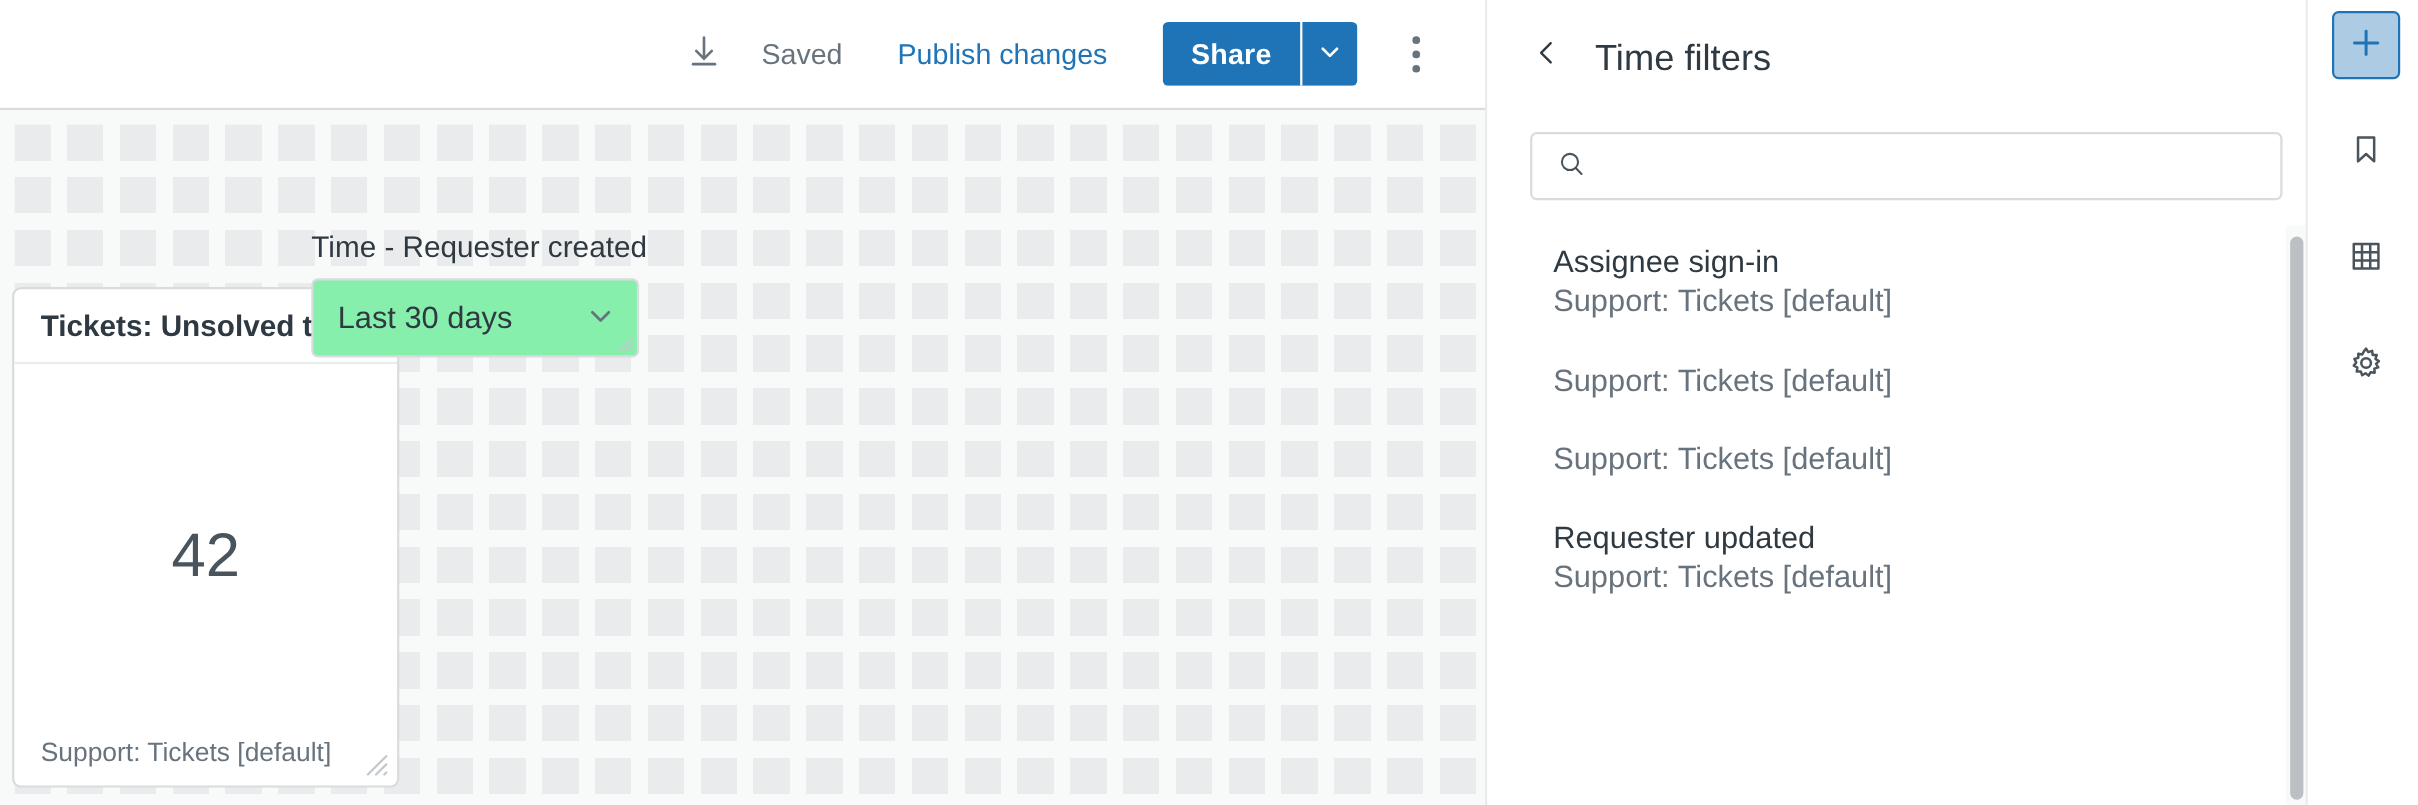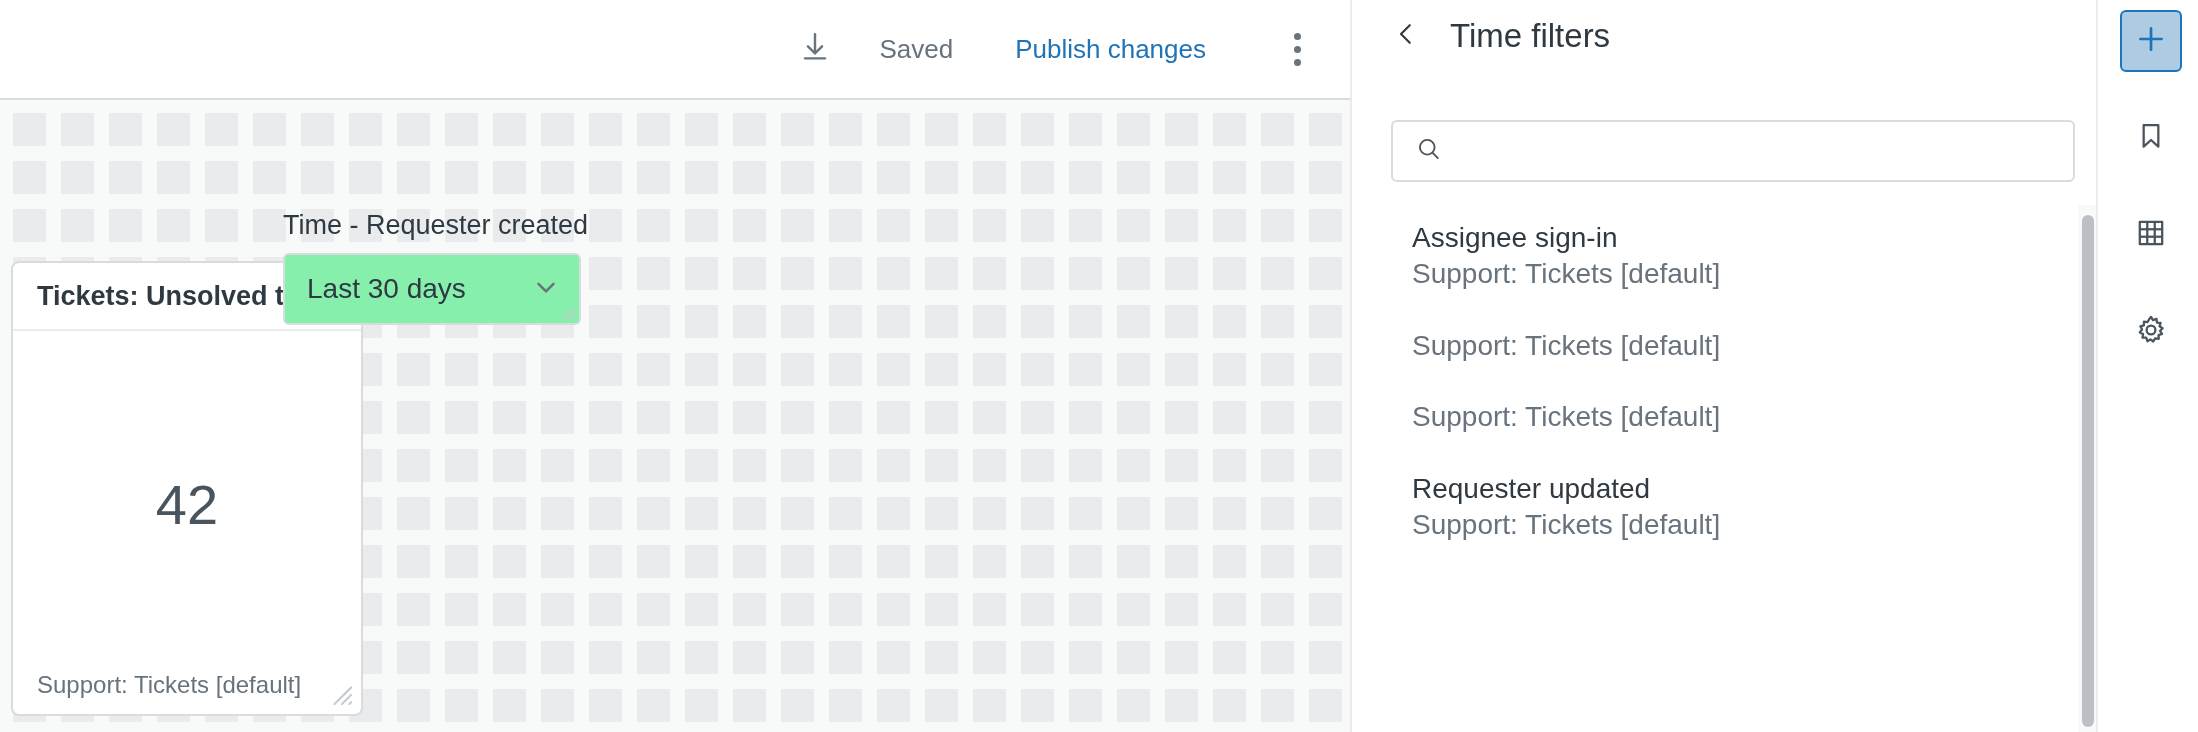--- a/index.html
+++ b/index.html
@@ -24,22 +24,22 @@
   .toolbar {
     position: absolute; left: 0; top: 0;
     width: 1352px; height: 100px;
     background: #ffffff;
     border-bottom: 2px solid #d8dcde;
   }
   .toolbar-inner {
     position: absolute; right: 0; top: 0;
     height: 98px;
     display: flex; align-items: center;
-    padding-right: 28px;
-    gap: 16px;
+    padding-right: 38px;
+    gap: 4px;
   }
   .tb-icon-btn {
     width: 52px; height: 52px;
     display: flex; align-items: center; justify-content: center;
     border-radius: 4px; cursor: pointer;
     background: transparent; border: none;
   }
   .tb-saved {
     font-size: 26px; color: #68737d;
     padding: 0 20px 0 22px; white-space: nowrap;
@@ -165,21 +165,21 @@
   }
 
   
   .panel {
     position: absolute; left: 1354px; top: 0;
     width: 760px; height: 732px;
     background: #ffffff;
     overflow: hidden;
   }
   .panel-head {
-    display: flex; align-items: center;
+    display: flex; align-items: flex-end;
     height: 72px; padding-left: 30px; gap: 22px;
   }
   .back-btn {
     width: 44px; height: 44px;
     display: flex; align-items: center; justify-content: center;
     cursor: pointer; border-radius: 4px;
   }
   .panel-title { font-size: 33px; color: #2f3941; font-weight: 400; white-space: nowrap; }
 
   .search-wrap {
@@ -258,20 +258,30 @@
               <path d="M7 11.5 L12 16.5 L17 11.5"></path>
               <path d="M5 20 L19 20"></path>
             </svg>
           </span>
         </div>
 
         <div class="tb-saved">Saved</div>
 
         <div class="tb-publish">Publish changes</div>
 
+        <div class="share-group">
+          <div class="share-btn">Share</div>
+          <div class="share-caret">
+            <span>
+              <svg width="26" height="26" viewBox="0 0 24 24" fill="none" stroke="#ffffff" stroke-width="2.2" stroke-linecap="round" stroke-linejoin="round">
+                <path d="M6 9.5 L12 15.5 L18 9.5"></path>
+              </svg>
+            </span>
+          </div>
+        </div>
 
         <div class="tb-kebab">
           <span class="kdot"></span>
           <span class="kdot"></span>
           <span class="kdot"></span>
         </div>
 
       </div>
     </div>
 

